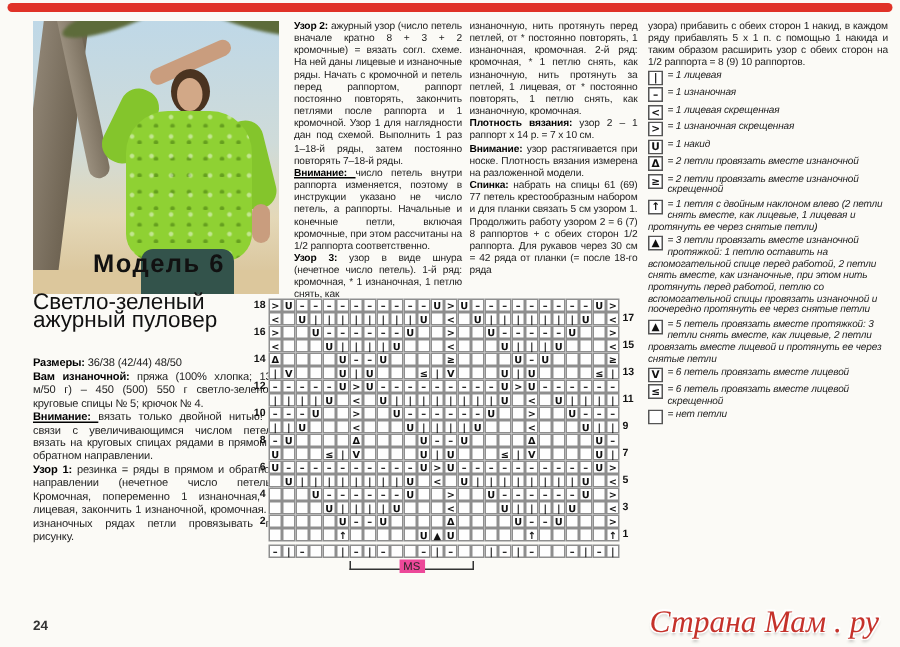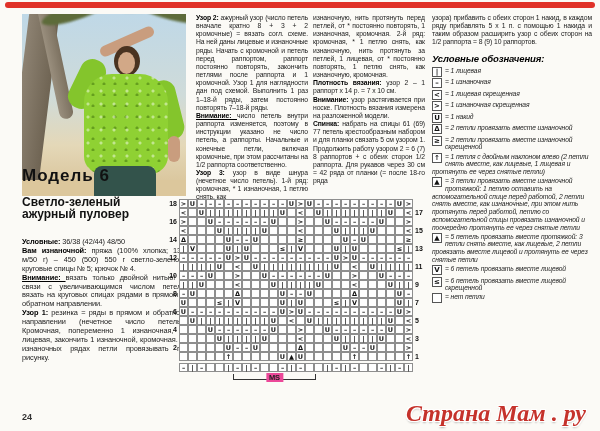--- a/index.html
+++ b/index.html
@@ -32,22 +32,22 @@
   .sleeve-l{position:absolute;left:52px;top:44px;width:26px;height:52px;background:#84c52c;
     border-radius:12px;transform:rotate(26deg);}
   .sleeve-r{position:absolute;left:132px;top:66px;width:26px;height:60px;background:#84c52c;
     border-radius:12px;transform:rotate(-14deg);}
   .hand-r{position:absolute;left:146px;top:122px;width:12px;height:26px;background:#c99d7e;border-radius:6px;}
   .pants{position:absolute;left:72px;top:152px;width:62px;height:30px;background:#33534b;
     border-radius:8px 8px 0 0;}
   .sand{position:absolute;left:0;bottom:0;width:100%;height:16px;background:#dcc79c;}
   
   .model-title{position:absolute;left:22px;top:166px;width:160px;font-size:17px;font-weight:bold;
-    letter-spacing:1px;color:#111;}
-  .subtitle{position:absolute;left:22px;top:196px;width:140px;font-size:12px;font-weight:bold;
+    letter-spacing:1px;color:#111;padding-left:40px;}
+  .subtitle{position:absolute;left:22px;top:196px;width:140px;font-size:15px;font-weight:normal;
     line-height:12px;color:#111;}
   .col{position:absolute;font-size:6.8px;line-height:8.15px;text-align:justify;color:#222;
     letter-spacing:-0.1px;}
   .col p{margin:0;}
   .col b{color:#000;}
   b.ul{text-decoration:underline;}
   .col1{left:22px;top:238px;width:163px;font-size:7.4px;line-height:8.9px;}
   .col2{left:196px;top:14px;width:112px;}
   .col3{left:313px;top:14px;width:112px;}
   .col4{left:432px;top:14px;width:160px;}
@@ -66,24 +66,24 @@
   .chart-row.gap{margin-top:2px;}
   .rownum{width:13px;font-size:7px;font-weight:bold;line-height:9px;color:#111;flex:0 0 13px;}
   .rownum.left{text-align:right;padding-right:2px;box-sizing:border-box;}
   .rownum.right{text-align:left;padding-left:2px;box-sizing:border-box;}
   .cell{width:9px;height:9px;flex:0 0 9px;box-sizing:border-box;border:0.5px solid #8e8e8e;
     background:#fefefe;font-family:"DejaVu Sans",sans-serif;font-size:6.5px;font-weight:bold;
     line-height:8px;text-align:center;color:#111;}
   .ms-bracket{position:relative;margin-left:67px;width:81px;height:5px;margin-top:2px;
     border-bottom:1.2px solid #333;border-left:1.2px solid #333;border-right:1.2px solid #333;}
   .ms-label{position:absolute;left:50%;top:-1px;transform:translateX(-50%);background:#ec4899;
-    padding:0 3px;font-size:7.5px;font-weight:bold;color:#222;line-height:9px;}
+    padding:0 3px;font-size:7.5px;font-weight:normal;color:#222;line-height:9px;}
   
   .watermark{position:absolute;right:14px;bottom:4px;font-family:"Liberation Serif",serif;
-    font-weight:bold;font-style:italic;font-size:24px;color:#c5322b;
+    font-weight:normal;font-style:italic;font-size:21px;color:#c5322b;
     text-shadow:-1px -1px 0 #fff,1px -1px 0 #fff,-1px 1px 0 #fff,1px 1px 0 #fff,0 2px 2px rgba(0,0,0,.25);}
 </style>
 </head>
 <body>
 
 <div class="topbar"></div>
 
 <div class="photo">
   <div class="trunk"></div>
   <div class="trunk2"></div>
@@ -98,42 +98,41 @@
   <div class="sleeve-r"></div>
   <div class="torso"></div>
   <div class="hand-r"></div>
   <div class="pants"></div>
 </div>
 
 <div class="model-title">Модель 6</div>
 <div class="subtitle">Светло-зеленый ажурный пуловер</div>
 
 <div class="col col1">
-    <p><b>Условные: </b>36/38 (42/44) 48/50</p>
+    <p><b>Размеры: </b>36/38 (42/44) 48/50</p>
     <p><b>Вам изнаночной: </b>пряжа (100% хлопка; 135 м/50 г) – 450 (500) 550 г светло-зеленой; круговые спицы № 5; крючок № 4.</p>
     <p><b class="ul">Внимание: </b>вязать только двойной нитью! В связи с увеличивающимся числом петель вязать на круговых спицах рядами в прямом и обратном направлении.</p>
     <p><b>Узор 1: </b>резинка = ряды в прямом и обратном направлении (нечетное число петель). Кромочная, попеременно 1 изнаночная, 1 лицевая, закончить 1 изнаночной, кромочная. В изнаночных рядах петли провязывать по рисунку.</p>
   </div>
 <div class="col col2">
     <p><b>Узор 2: </b>ажурный узор (число петель вначале кратно 8 + 3 + 2 кромочные) = вязать согл. схеме. На ней даны лицевые и изнаночные ряды. Начать с кромочной и петель перед раппортом, раппорт постоянно повторять, закончить петлями после раппорта и 1 кромочной. Узор 1 для наглядности дан под схемой. Выполнить 1 раз 1–18-й ряды, затем постоянно повторять 7–18-й ряды.</p>
     <p><b class="ul">Внимание: </b>число петель внутри раппорта изменяется, поэтому в инструкции указано не число петель, а раппорты. Начальные и конечные петли, включая кромочные, при этом рассчитаны на 1/2 раппорта соответственно.</p>
     <p><b>Узор 3: </b>узор в виде шнура (нечетное число петель). 1-й ряд: кромочная, * 1 изнаночная, 1 петлю снять, как</p>
   </div>
 <div class="col col3">
     <p>изнаночную, нить протянуть перед петлей, от * постоянно повторять, 1 изнаночная, кромочная. 2-й ряд: кромочная, * 1 петлю снять, как изнаночную, нить протянуть за петлей, 1 лицевая, от * постоянно повторять, 1 петлю снять, как изнаночную, кромочная.</p>
     <p><b>Плотность вязания: </b>узор 2 – 1 раппорт х 14 р. = 7 х 10 см.</p>
     <p><b>Внимание: </b>узор растягивается при носке. Плотность вязания измерена на разложенной модели.</p>
     <p><b>Спинка: </b>набрать на спицы 61 (69) 77 петель крестообразным набором и для планки связать 5 см узором 1. Продолжить работу узором 2 = 6 (7) 8 раппортов + с обеих сторон 1/2 раппорта. Для рукавов через 30 см = 42 ряда от планки (= после 18-го ряда</p>
   </div>
 
 <div class="col col4">
   <div>
       <p>узора) прибавить с обеих сторон 1 накид, в каждом ряду прибавлять 5 х 1 п. с помощью 1 накида и таким образом расширить узор с обеих сторон на 1/2 раппорта = 8 (9) 10 раппортов.</p>
     </div>
-  <div class="legend-head">Условные обозначения:</div>
   <div>
       <div class="legend-item"><span class="sym">|</span>= 1 лицевая</div>
       <div class="legend-item"><span class="sym">–</span>= 1 изнаночная</div>
       <div class="legend-item"><span class="sym">&lt;</span>= 1 лицевая скрещенная</div>
       <div class="legend-item"><span class="sym">&gt;</span>= 1 изнаночная скрещенная</div>
       <div class="legend-item"><span class="sym">U</span>= 1 накид</div>
       <div class="legend-item"><span class="sym">Δ</span>= 2 петли провязать вместе изнаночной</div>
       <div class="legend-item"><span class="sym">≥</span>= 2 петли провязать вместе изнаночной скрещенной</div>
       <div class="legend-item"><span class="sym">↑</span>= 1 петля с двойным наклоном влево (2 петли снять вместе, как лицевые, 1 лицевая и протянуть ее через снятые петли)</div>
       <div class="legend-item"><span class="sym">▲</span>= 3 петли провязать вместе изнаночной протяжкой: 1 петлю оставить на вспомогательной спице перед работой, 2 петли снять вместе, как изнаночные, при этом нить протянуть перед работой, петлю со вспомогательной спицы провязать изнаночной и поочередно протянуть ее через снятые петли</div>

